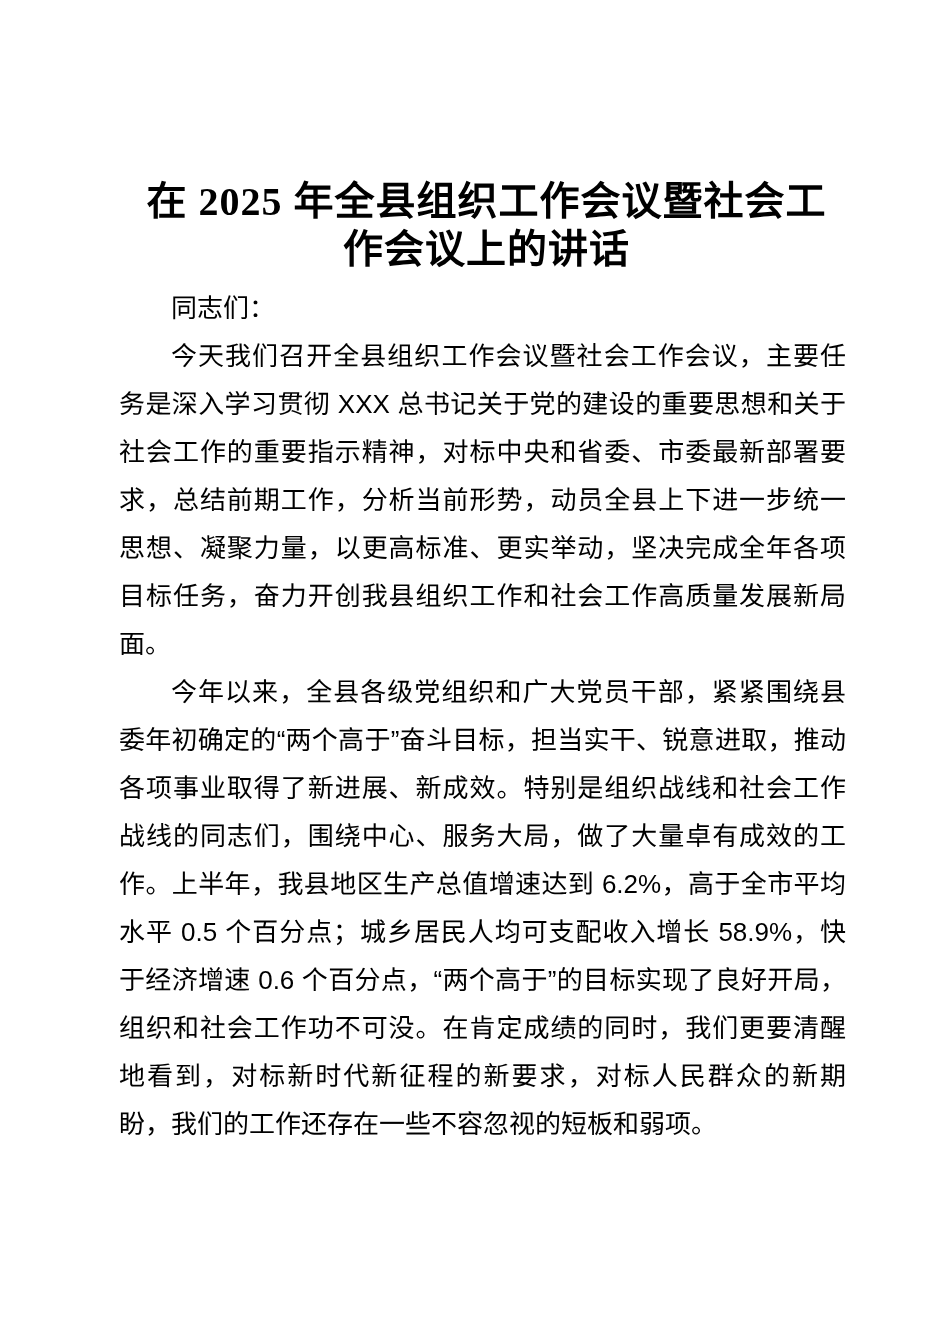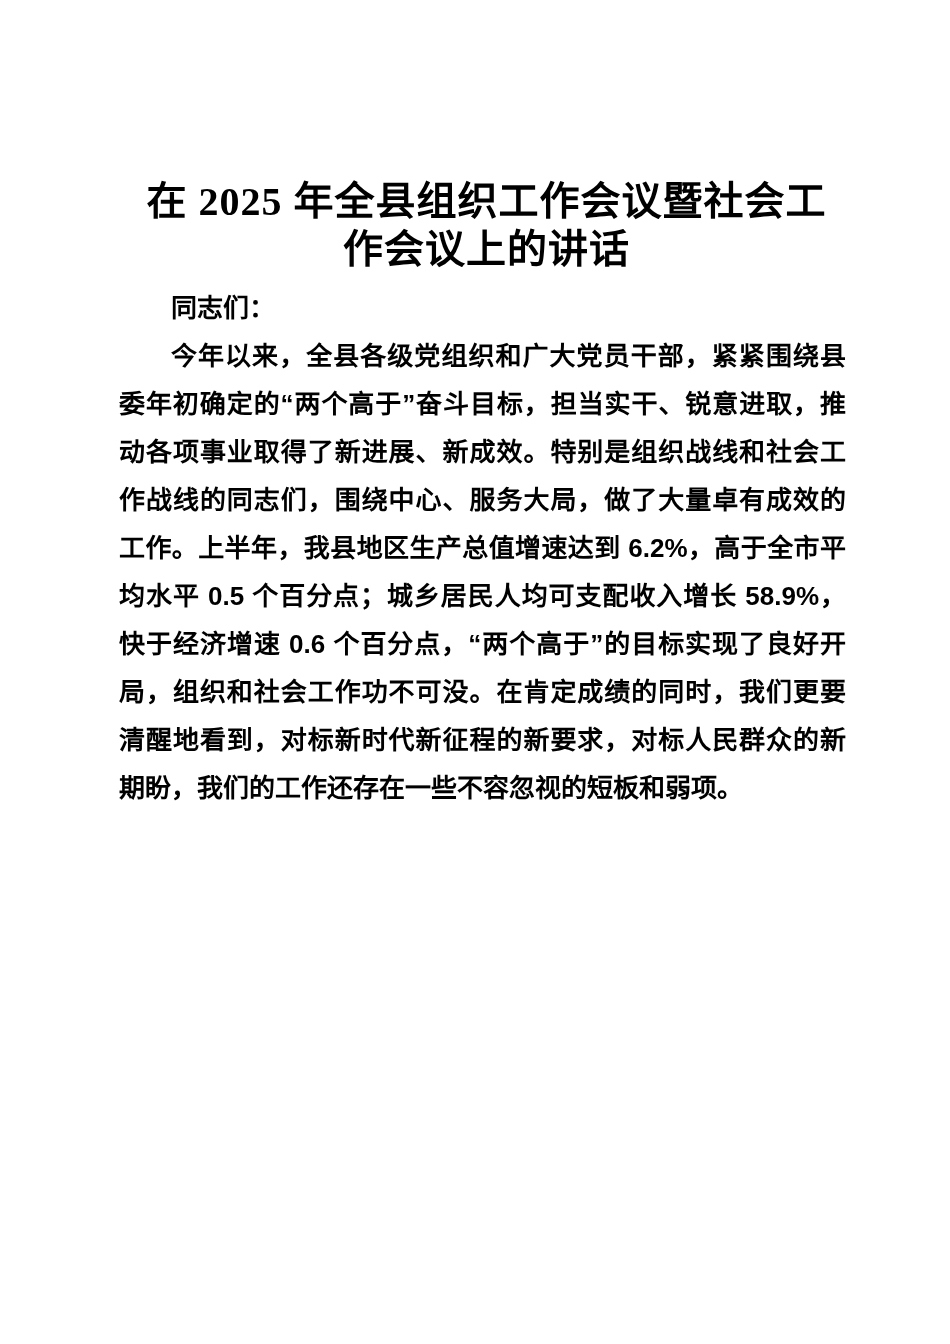--- a/index.html
+++ b/index.html
@@ -32,31 +32,31 @@
   }
   .body-para {
     font-family: "Liberation Sans", "DejaVu Sans", sans-serif;
     font-size: 26px;
     line-height: 48px;
     text-align: justify;
     text-indent: 2em;
     margin: 0;
     color: #000000;
     word-break: break-all;
-    font-weight: bold;
   }
   .salutation {
     text-align: left;
   }
 </style>
 </head>
 <body>
 
 <div class="page">
   <div class="content">
     <h1 class="doc-title">在 2025 年全县组织工作会议暨社会工作会议上的讲话</h1>
 
     <p class="body-para salutation">同志们：</p>
 
+    <p class="body-para">今天我们召开全县组织工作会议暨社会工作会议，主要任务是深入学习贯彻 XXX 总书记关于党的建设的重要思想和关于社会工作的重要指示精神，对标中央和省委、市委最新部署要求，总结前期工作，分析当前形势，动员全县上下进一步统一思想、凝聚力量，以更高标准、更实举动，坚决完成全年各项目标任务，奋力开创我县组织工作和社会工作高质量发展新局面。</p>
 
     <p class="body-para">今年以来，全县各级党组织和广大党员干部，紧紧围绕县委年初确定的“两个高于”奋斗目标，担当实干、锐意进取，推动各项事业取得了新进展、新成效。特别是组织战线和社会工作战线的同志们，围绕中心、服务大局，做了大量卓有成效的工作。上半年，我县地区生产总值增速达到 6.2%，高于全市平均水平 0.5 个百分点；城乡居民人均可支配收入增长 58.9%，快于经济增速 0.6 个百分点，“两个高于”的目标实现了良好开局，组织和社会工作功不可没。在肯定成绩的同时，我们更要清醒地看到，对标新时代新征程的新要求，对标人民群众的新期盼，我们的工作还存在一些不容忽视的短板和弱项。</p>
   </div>
 </div>
 
 </body></html>

